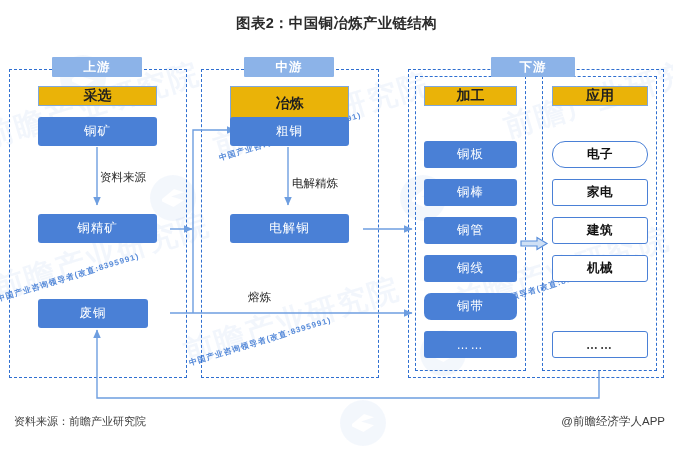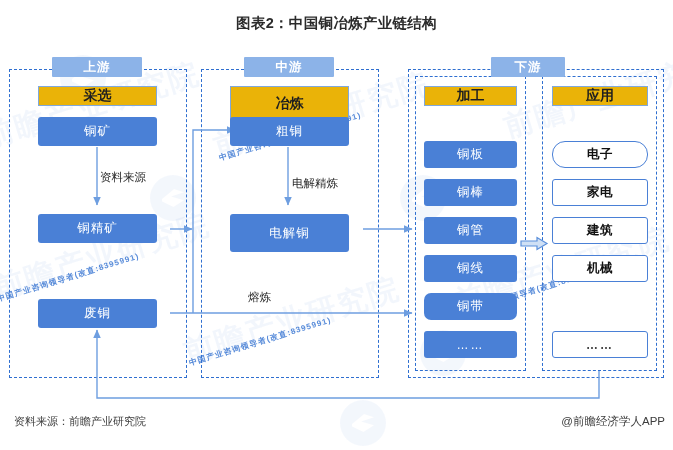--- a/index.html
+++ b/index.html
@@ -175,30 +175,30 @@
     <path d="M599,371 L599,398 L97,398 L97,330" fill="none" stroke="#6e9ee0" stroke-width="1.4" marker-end="url(#ahu)"></path>
 
     <path d="M521,241 L537,241 L537,237.5 L547,243.5 L537,249.5 L537,246 L521,246 z" fill="#cfe0f5" stroke="#5a8fdb" stroke-width="1.2"></path>
   </svg>
 
   <div class="stage-hd" style="left:52px;top:57px;width:90px;height:20px;">上游</div>
   <div class="sub-hd" style="left:38px;top:86px;width:119px;height:20px;">采选</div>
   <div class="node" style="left:38px;top:117px;width:119px;height:29px;">铜矿</div>
   <div class="elabel" style="left:100px;top:170px;">资料来源</div>
   <div class="node" style="left:38px;top:214px;width:119px;height:29px;">铜精矿</div>
-  <div class="node" style="left:38px;top:299px;width:119px;height:29px;">废铜</div>
+  <div class="node" style="left:38px;top:299px;width:110px;height:29px;">废铜</div>
 
   <div class="stage-hd" style="left:244px;top:57px;width:90px;height:20px;">中游</div>
   <div class="sub-hd" style="left:230px;top:86px;width:119px;height:36px;">冶炼</div>
   <div class="node" style="left:230px;top:117px;width:119px;height:29px;">粗铜</div>
   <div class="elabel" style="left:292px;top:176px;">电解精炼</div>
-  <div class="node" style="left:230px;top:214px;width:119px;height:38px;">电解铜</div>
+  <div class="node" style="left:230px;top:214px;width:119px;height:29px;">电解铜</div>
   <div class="elabel" style="left:248px;top:290px;">熔炼</div>
 
-  <div class="stage-hd" style="left:491px;top:57px;width:74px;height:20px;">下游</div>
+  <div class="stage-hd" style="left:491px;top:57px;width:84px;height:20px;">下游</div>
 
   <div class="sub-hd" style="left:424px;top:86px;width:93px;height:20px;">加工</div>
   <div class="node" style="left:424px;top:141px;width:93px;height:27px;">铜板</div>
   <div class="node" style="left:424px;top:179px;width:93px;height:27px;">铜棒</div>
   <div class="node" style="left:424px;top:217px;width:93px;height:27px;">铜管</div>
   <div class="node" style="left:424px;top:255px;width:93px;height:27px;">铜线</div>
   <div class="node" style="left:424px;top:293px;width:93px;height:27px;border-radius:7px;">铜带</div>
   <div class="node dots" style="left:424px;top:331px;width:93px;height:27px;">……</div>
 
   <div class="sub-hd" style="left:552px;top:86px;width:96px;height:20px;">应用</div>

